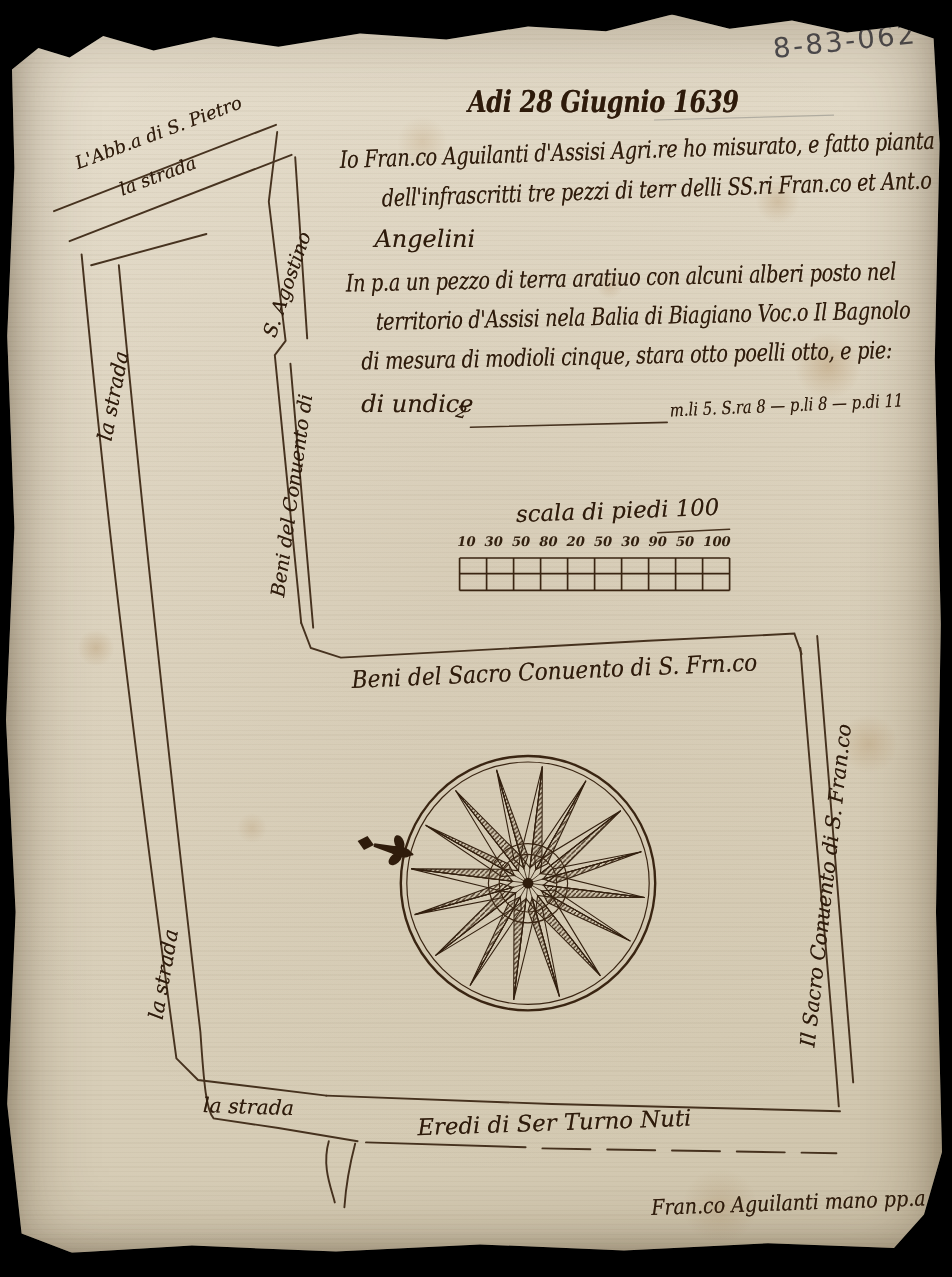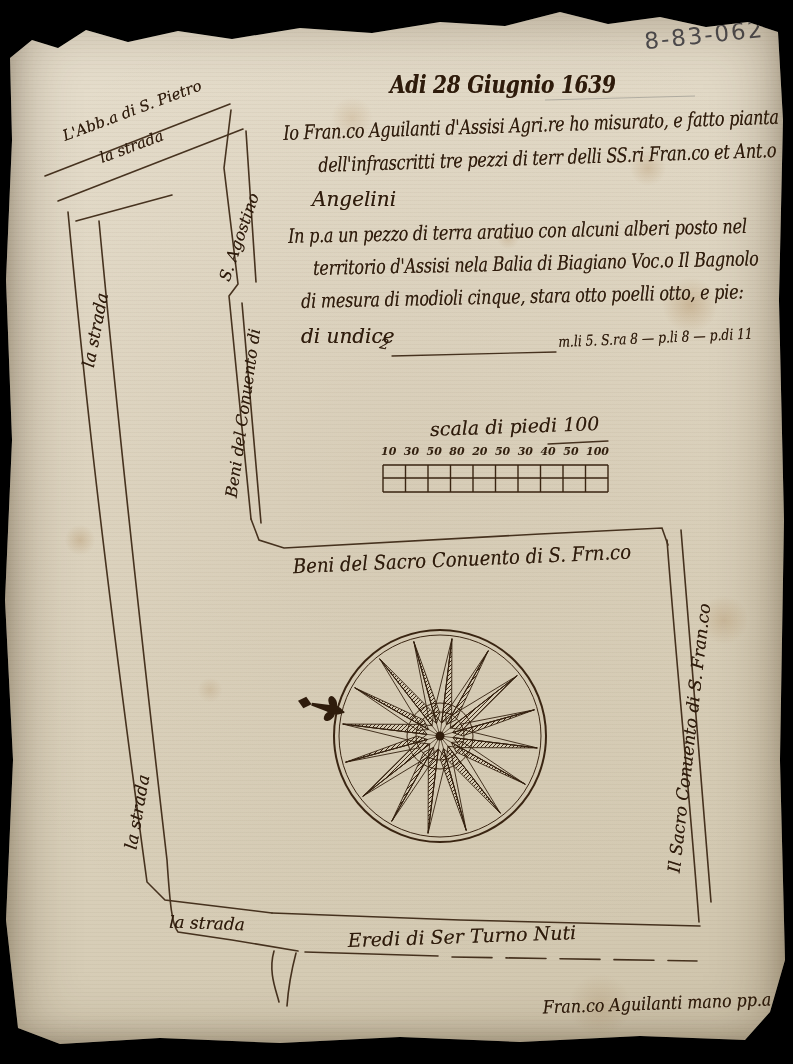--- a/index.html
+++ b/index.html
@@ -175,21 +175,21 @@
 
     <div class="hand" style="left:430px;top:415px;font-size:19px;transform:rotate(-2deg);">scala di piedi 100</div>
     <div id="ticks">
       <span>10</span>
       <span>30</span>
       <span>50</span>
       <span>80</span>
       <span>20</span>
       <span>50</span>
       <span>30</span>
-      <span>40</span>
+      <span>90</span>
       <span>50</span>
       <span>100</span>
     </div>
 
     <div class="hand" style="left:60px;top:128px;font-size:15px;transform:rotate(-20.5deg);transform-origin:left top;">L'Abb.a di S. Pietro</div>
     <div class="hand" style="left:97px;top:150px;font-size:15px;transform:rotate(-20.5deg);transform-origin:left top;">la strada</div>
 
     <div class="hand ctr" style="left:95px;top:330px;font-size:17px;transform:translate(-50%,-50%) rotate(-79deg);">la strada</div>
     <div class="hand ctr" style="left:137px;top:812px;font-size:17px;transform:translate(-50%,-50%) rotate(-80deg);">la strada</div>
 

